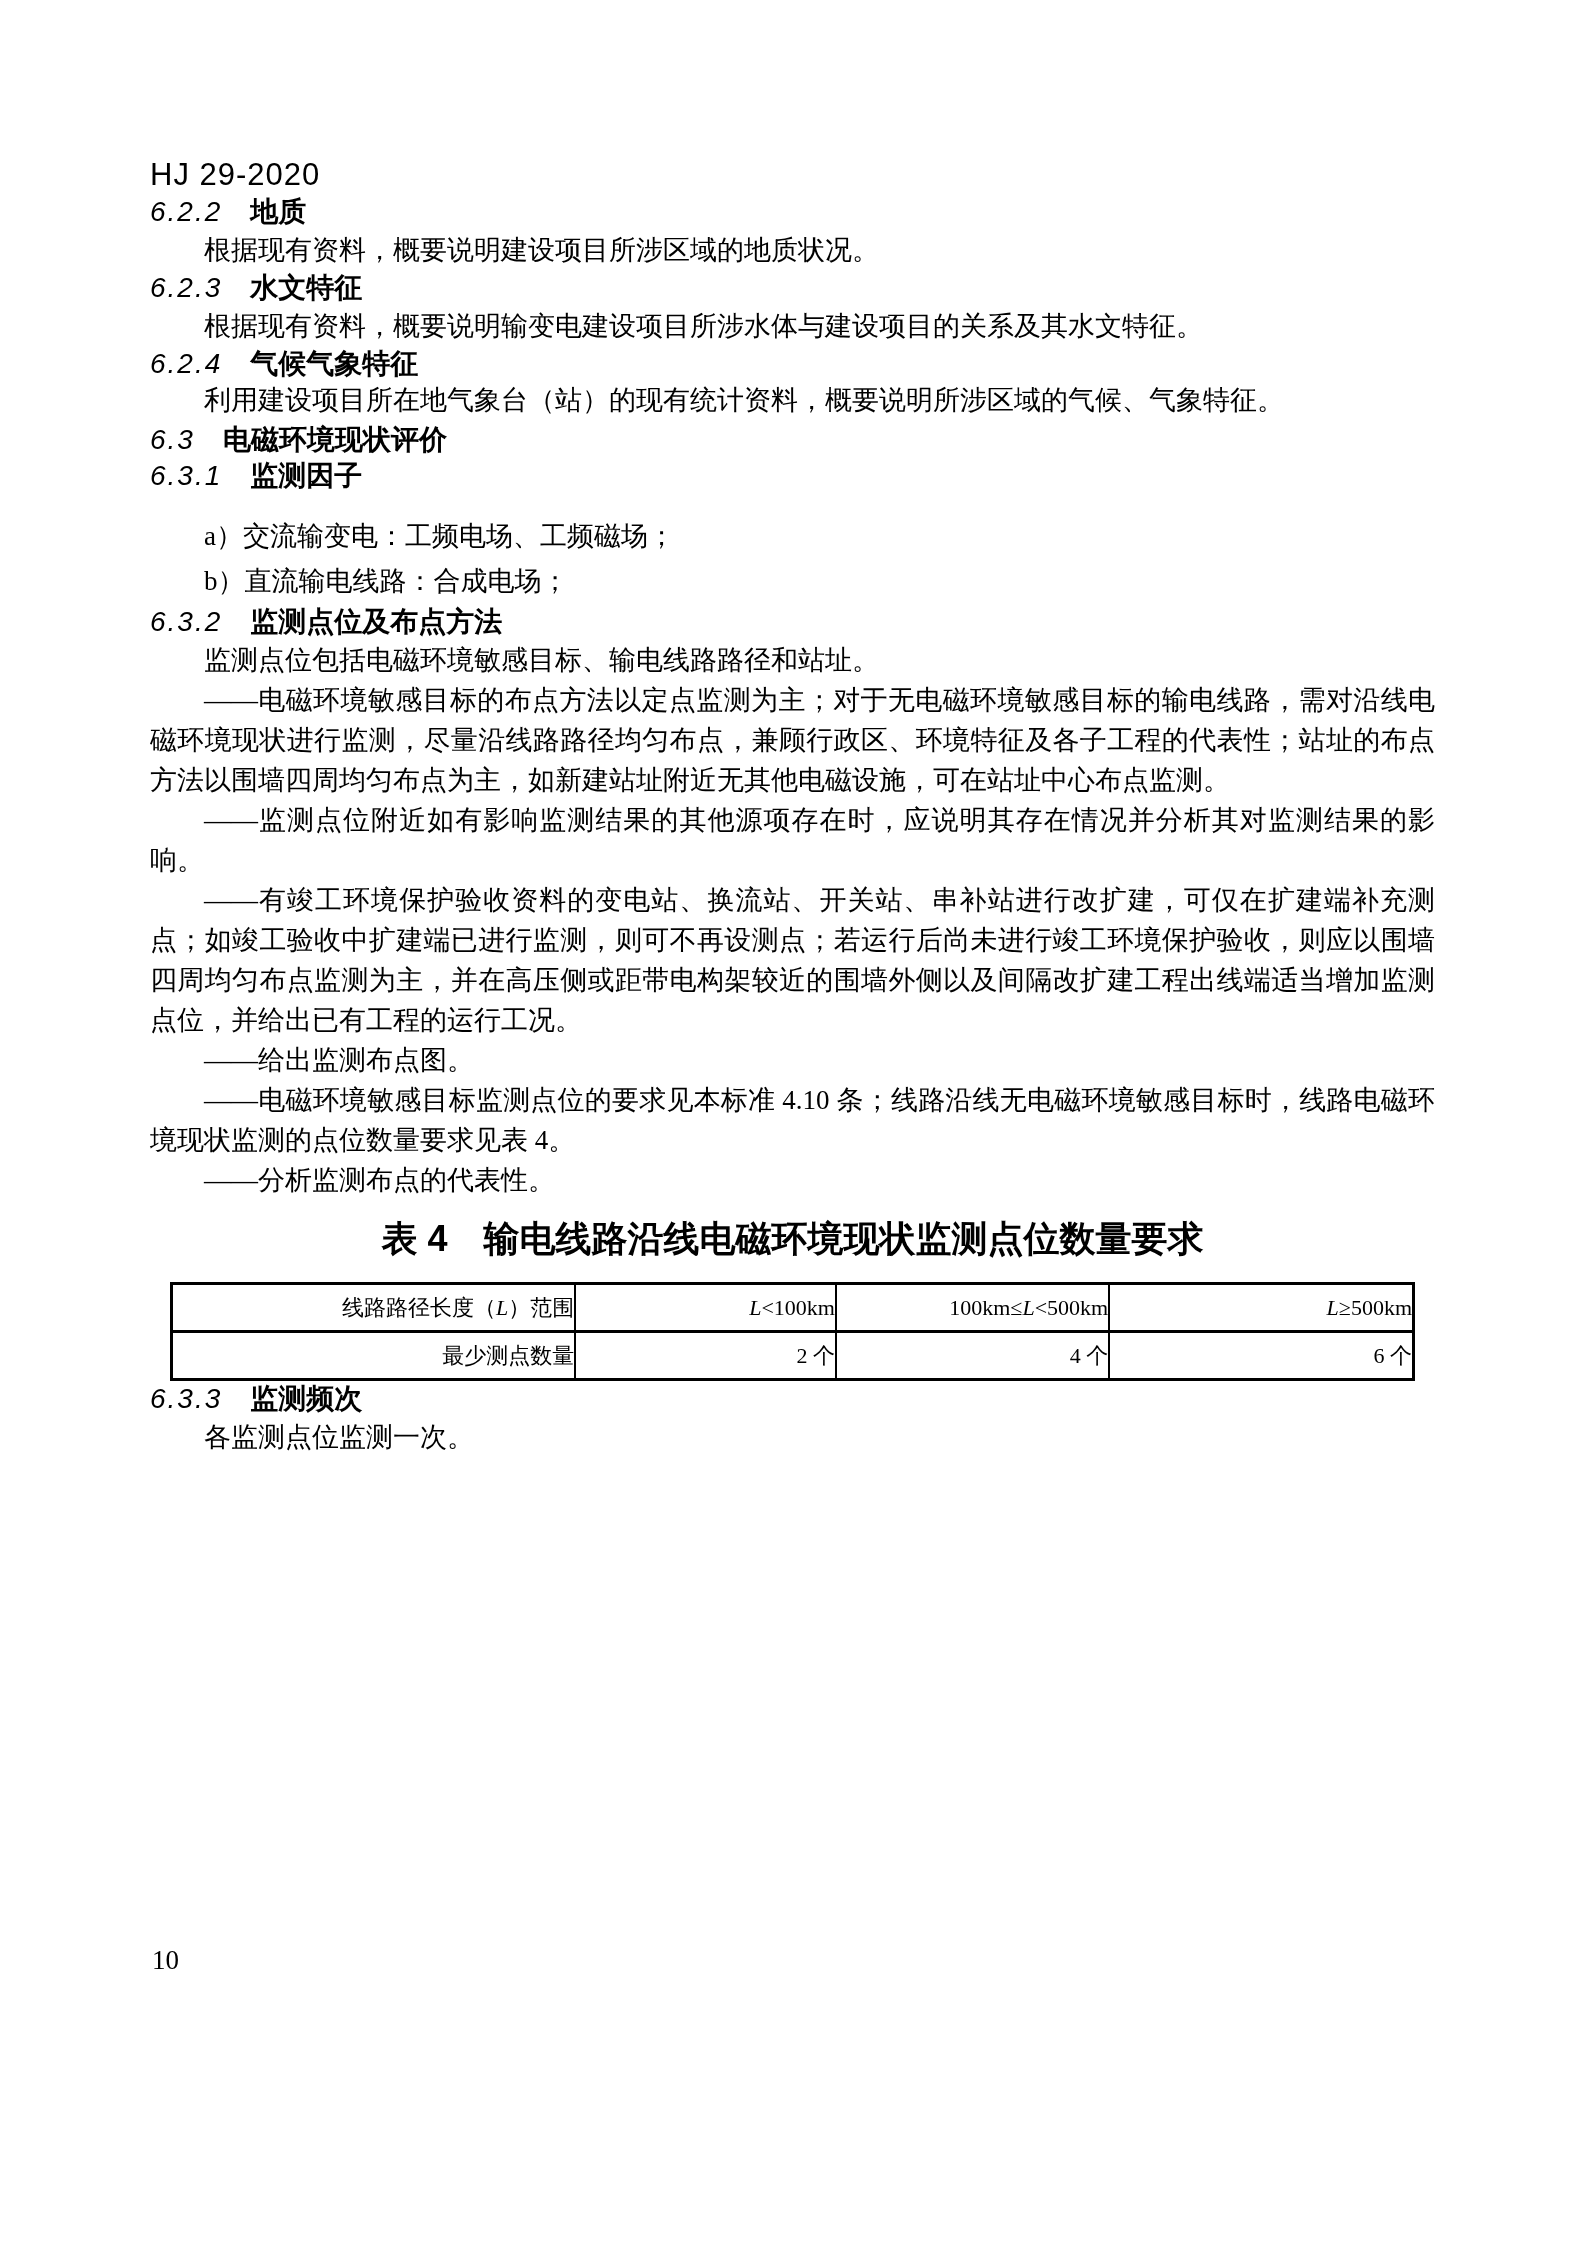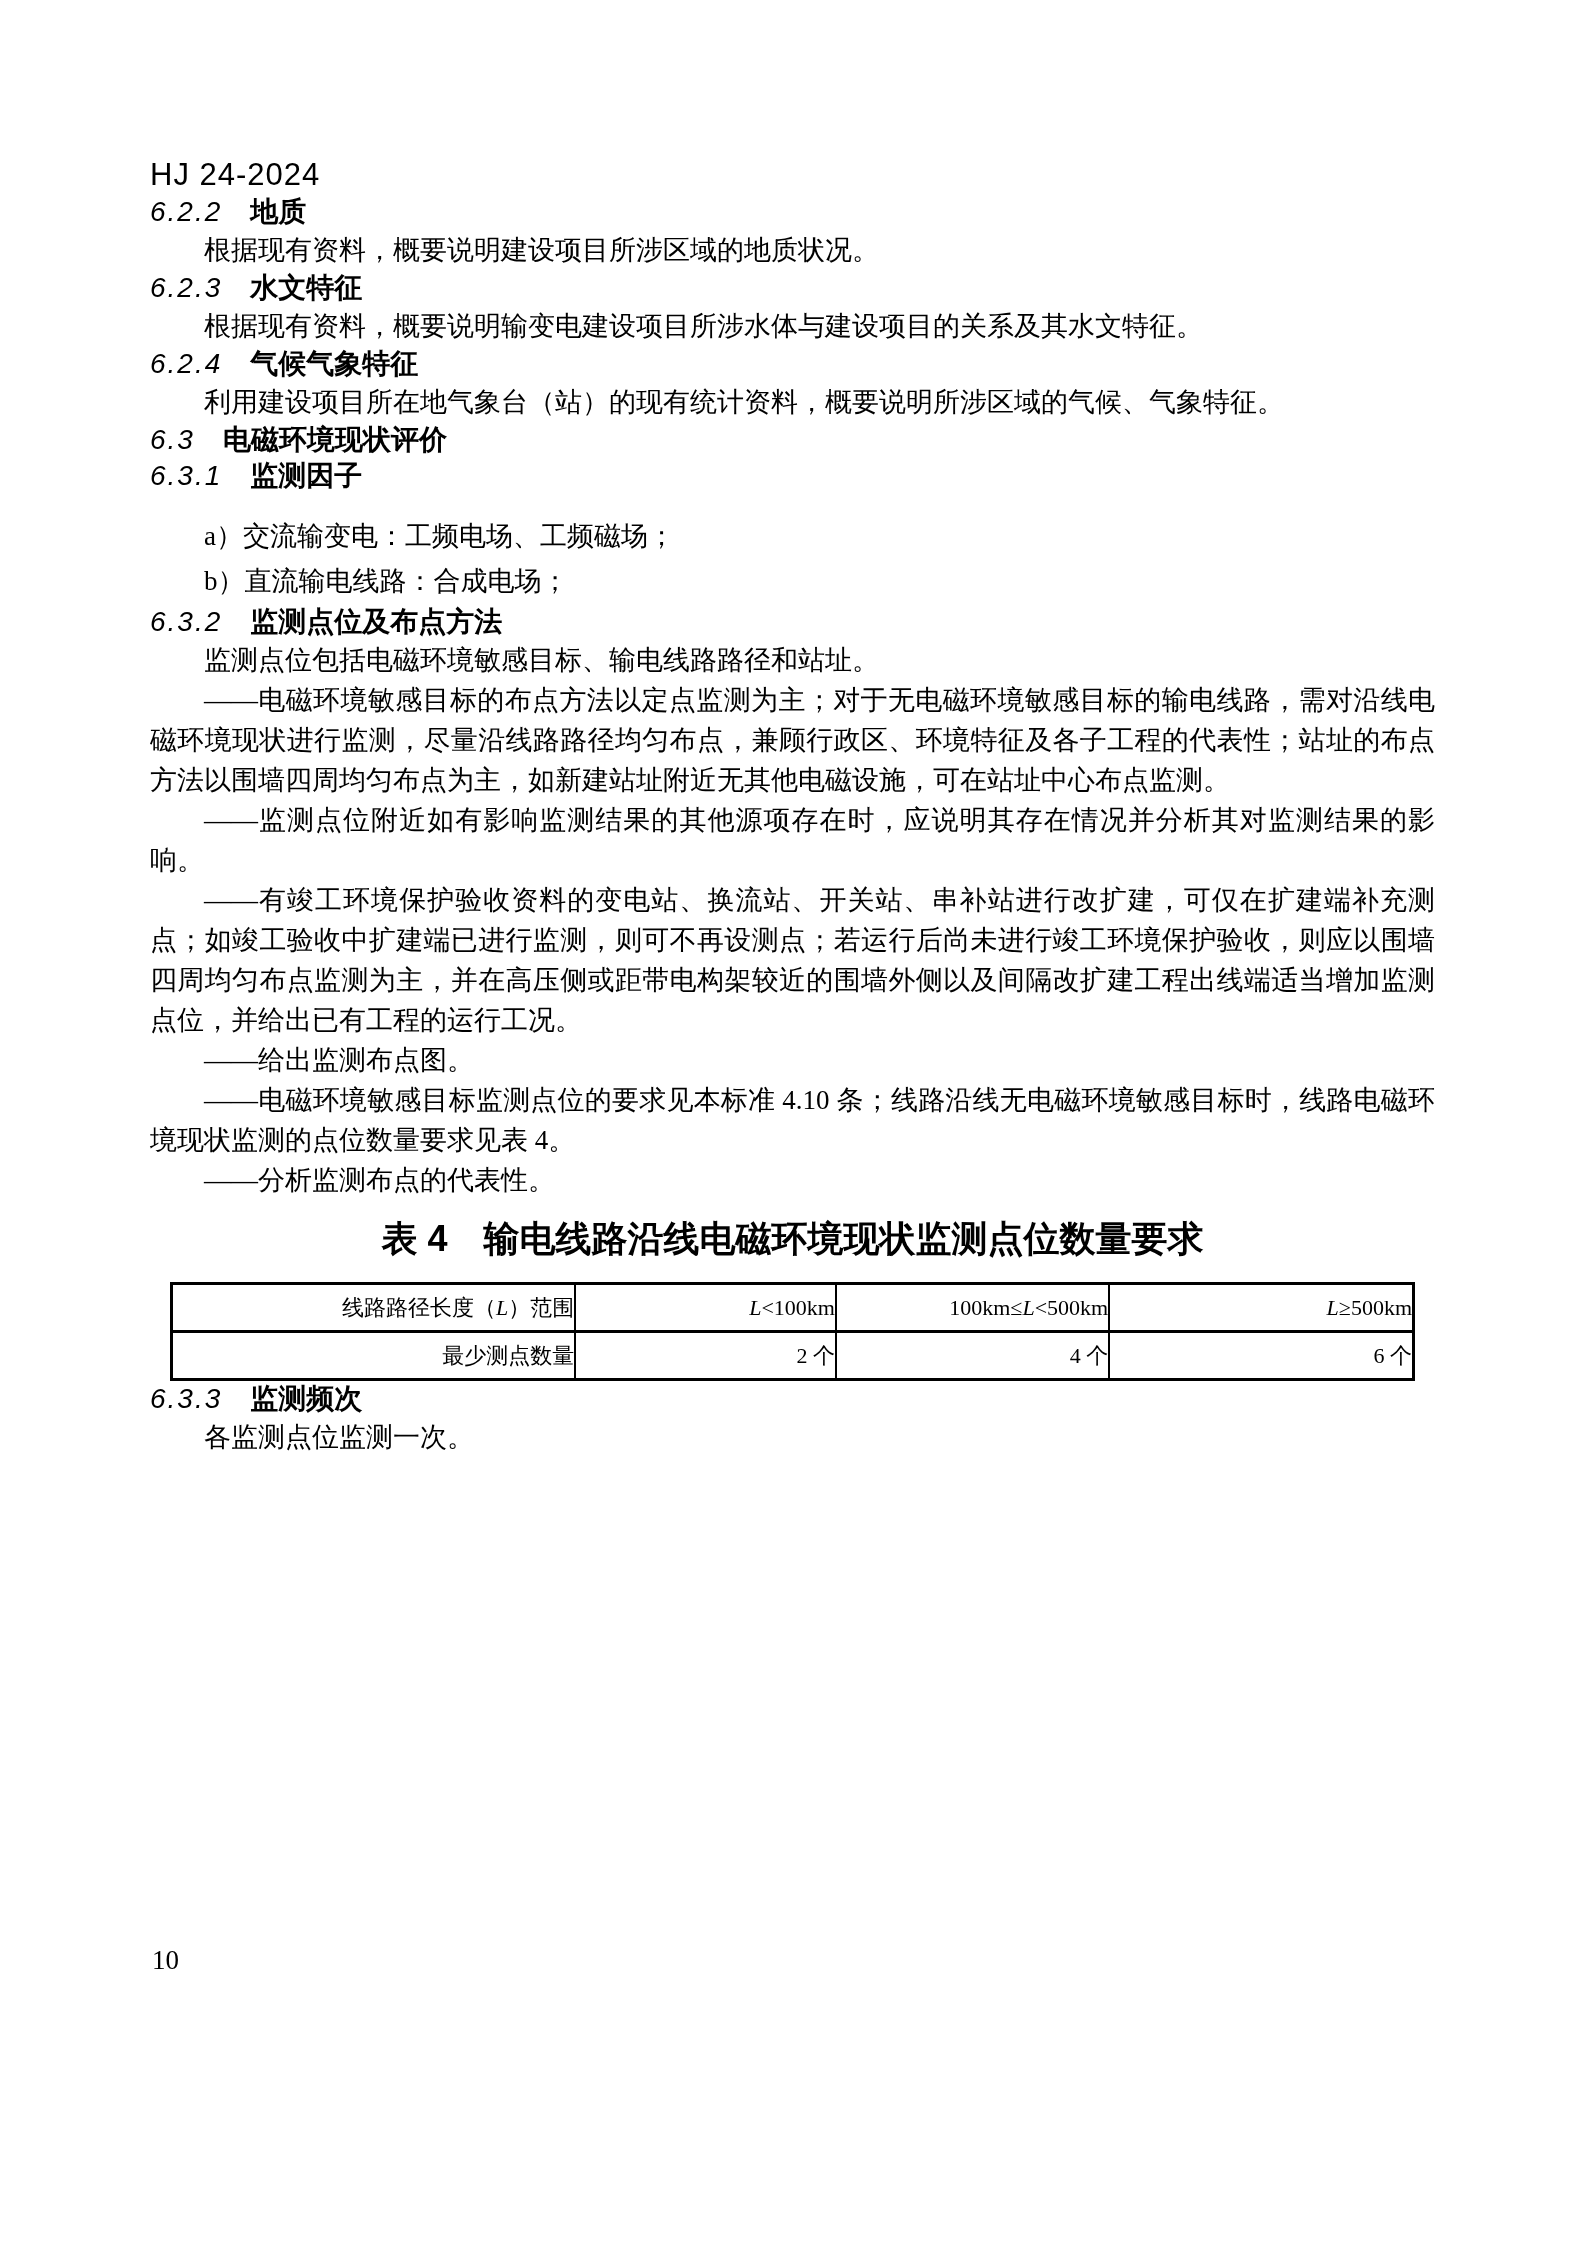--- a/index.html
+++ b/index.html
@@ -54,21 +54,21 @@
     font-size: 27px;
     line-height: 45px;
     text-indent: 2em;
     text-align: left;
   }
   .mt-h622 { margin-top: 136px; }
   .mt-p622 { margin-top: 26px; }
   .mt-h623 { margin-top: 20px; }
   .mt-p623 { margin-top: 24px; }
   .mt-h624 { margin-top: 27px; }
-  .mt-p624 { margin-top: 22px; }
+  .mt-p624 { margin-top: 22px; font-family: Liberation Mono, monospace; }
   .mt-h63  { margin-top: 27px; }
   .mt-h631 { margin-top: 49px; }
   .mt-list { margin-top: 20px; }
   .mt-h632 { margin-top: 12px; }
   .mt-p6321 { margin-top: 24px; }
   .mt-p6322 { margin-top: 3px; }
   .mt-p6323 { margin-top: 6px; }
   .mt-p6324 { margin-top: 4px; }
   .mt-p6325 { margin-top: 6px; }
   .mt-p6326 { margin-top: 4px; }
@@ -111,21 +111,21 @@
     font-size: 27px;
     line-height: 36px;
     font-family: "Liberation Serif", "DejaVu Serif", serif;
   }
 </style>
 </head>
 <body>
 
 <div class="page">
 
-  <div class="doc-code">HJ 24-2024</div>
+  <div class="doc-code">HJ 29-2020</div>
 
   <h2 class="sec mt-h622">
     <span class="num">6.2.2</span><span>地质</span>
   </h2>
   <p class="body-para mt-p622">根据现有资料，概要说明建设项目所涉区域的地质状况。</p>
 
   <h2 class="sec mt-h623">
     <span class="num">6.2.3</span><span>水文特征</span>
   </h2>
   <p class="body-para mt-p623">根据现有资料，概要说明输变电建设项目所涉水体与建设项目的关系及其水文特征。</p>

